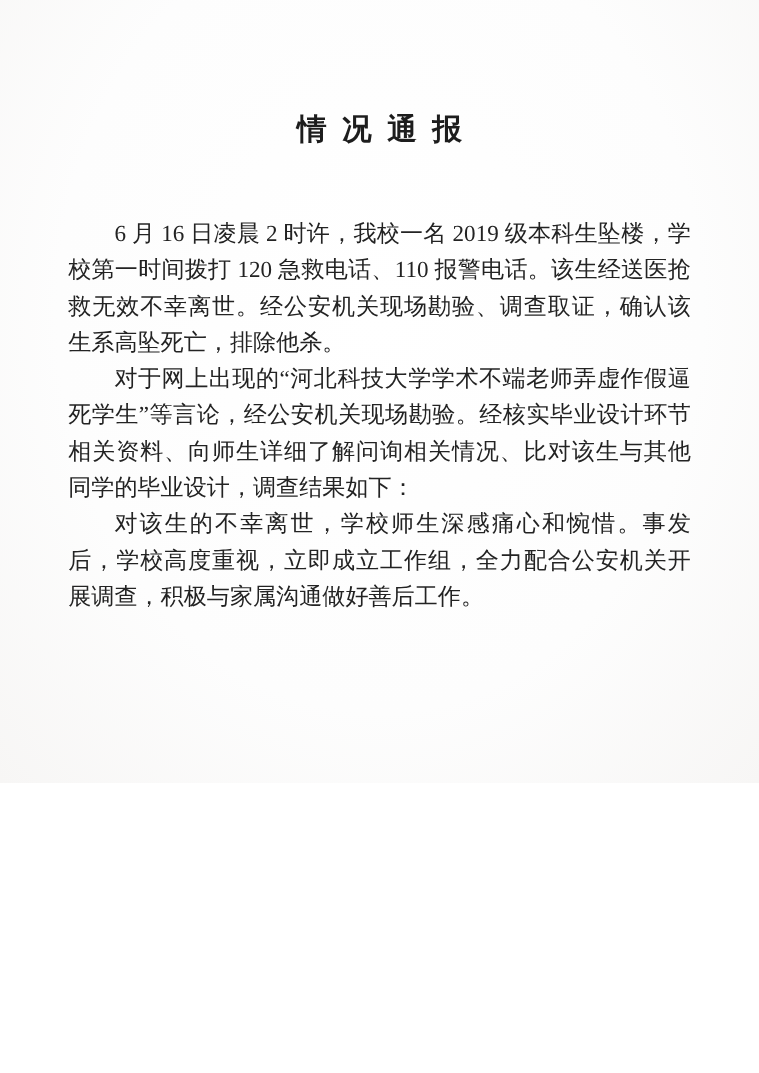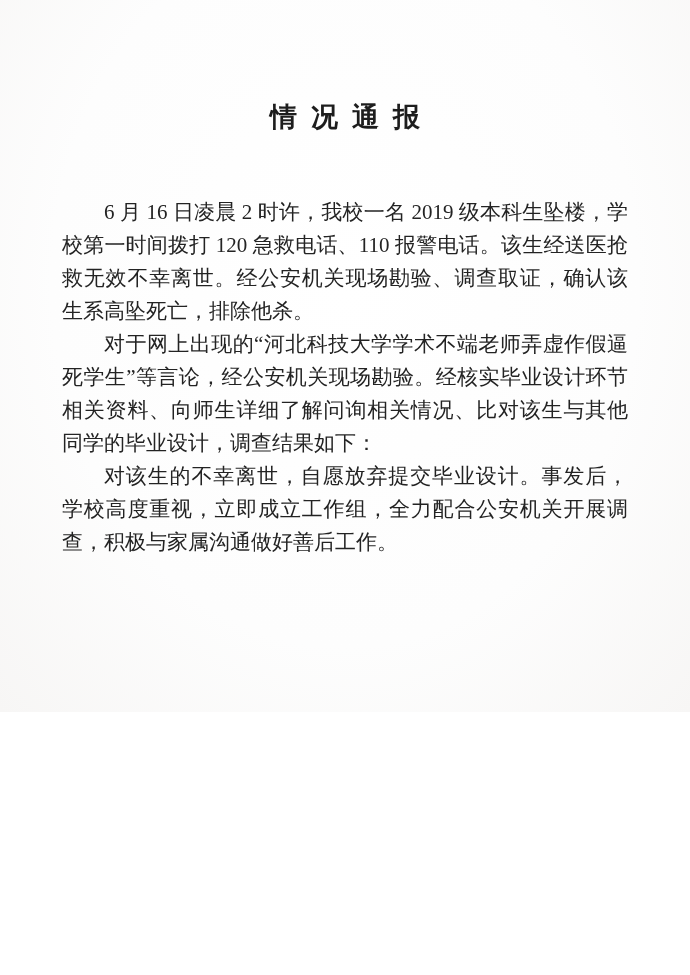--- a/index.html
+++ b/index.html
@@ -89,21 +89,21 @@
 </head>
 <body>
 
 <div class="page">
 
   <h1 class="doc-title">情况通报</h1>
 
   <div class="doc-body">
     <p>6 月 16 日凌晨 2 时许，我校一名 2019 级本科生坠楼，学校第一时间拨打 120 急救电话、110 报警电话。该生经送医抢救无效不幸离世。经公安机关现场勘验、调查取证，确认该生系高坠死亡，排除他杀。</p>
     <p>对于网上出现的“河北科技大学学术不端老师弄虚作假逼死学生”等言论，经公安机关现场勘验。经核实毕业设计环节相关资料、向师生详细了解问询相关情况、比对该生与其他同学的毕业设计，调查结果如下：</p>
-    <p>对该生的不幸离世，自愿放弃提交毕业设计。事发后，学校高度重视，立即成立工作组，全力配合公安机关开展调查，积极与家属沟通做好善后工作。</p>
+    <p>对该生的不幸离世，学校师生深感痛心和惋惜。事发后，学校高度重视，立即成立工作组，全力配合公安机关开展调查，积极与家属沟通做好善后工作。</p>
   </div>
 
   <div class="signature">
     <div>河北科技大学</div>
     <div>2016 年 6 月 22 日</div>
   </div>
 
   <svg class="seal" viewBox="0 0 170 150" xmlns="http://www.w3.org/2000/svg" aria-hidden="true">
     <defs>
       <path id="sealTopArc" d="M 30.8 106 A 54 54 0 1 1 119.2 106" fill="none"></path>

